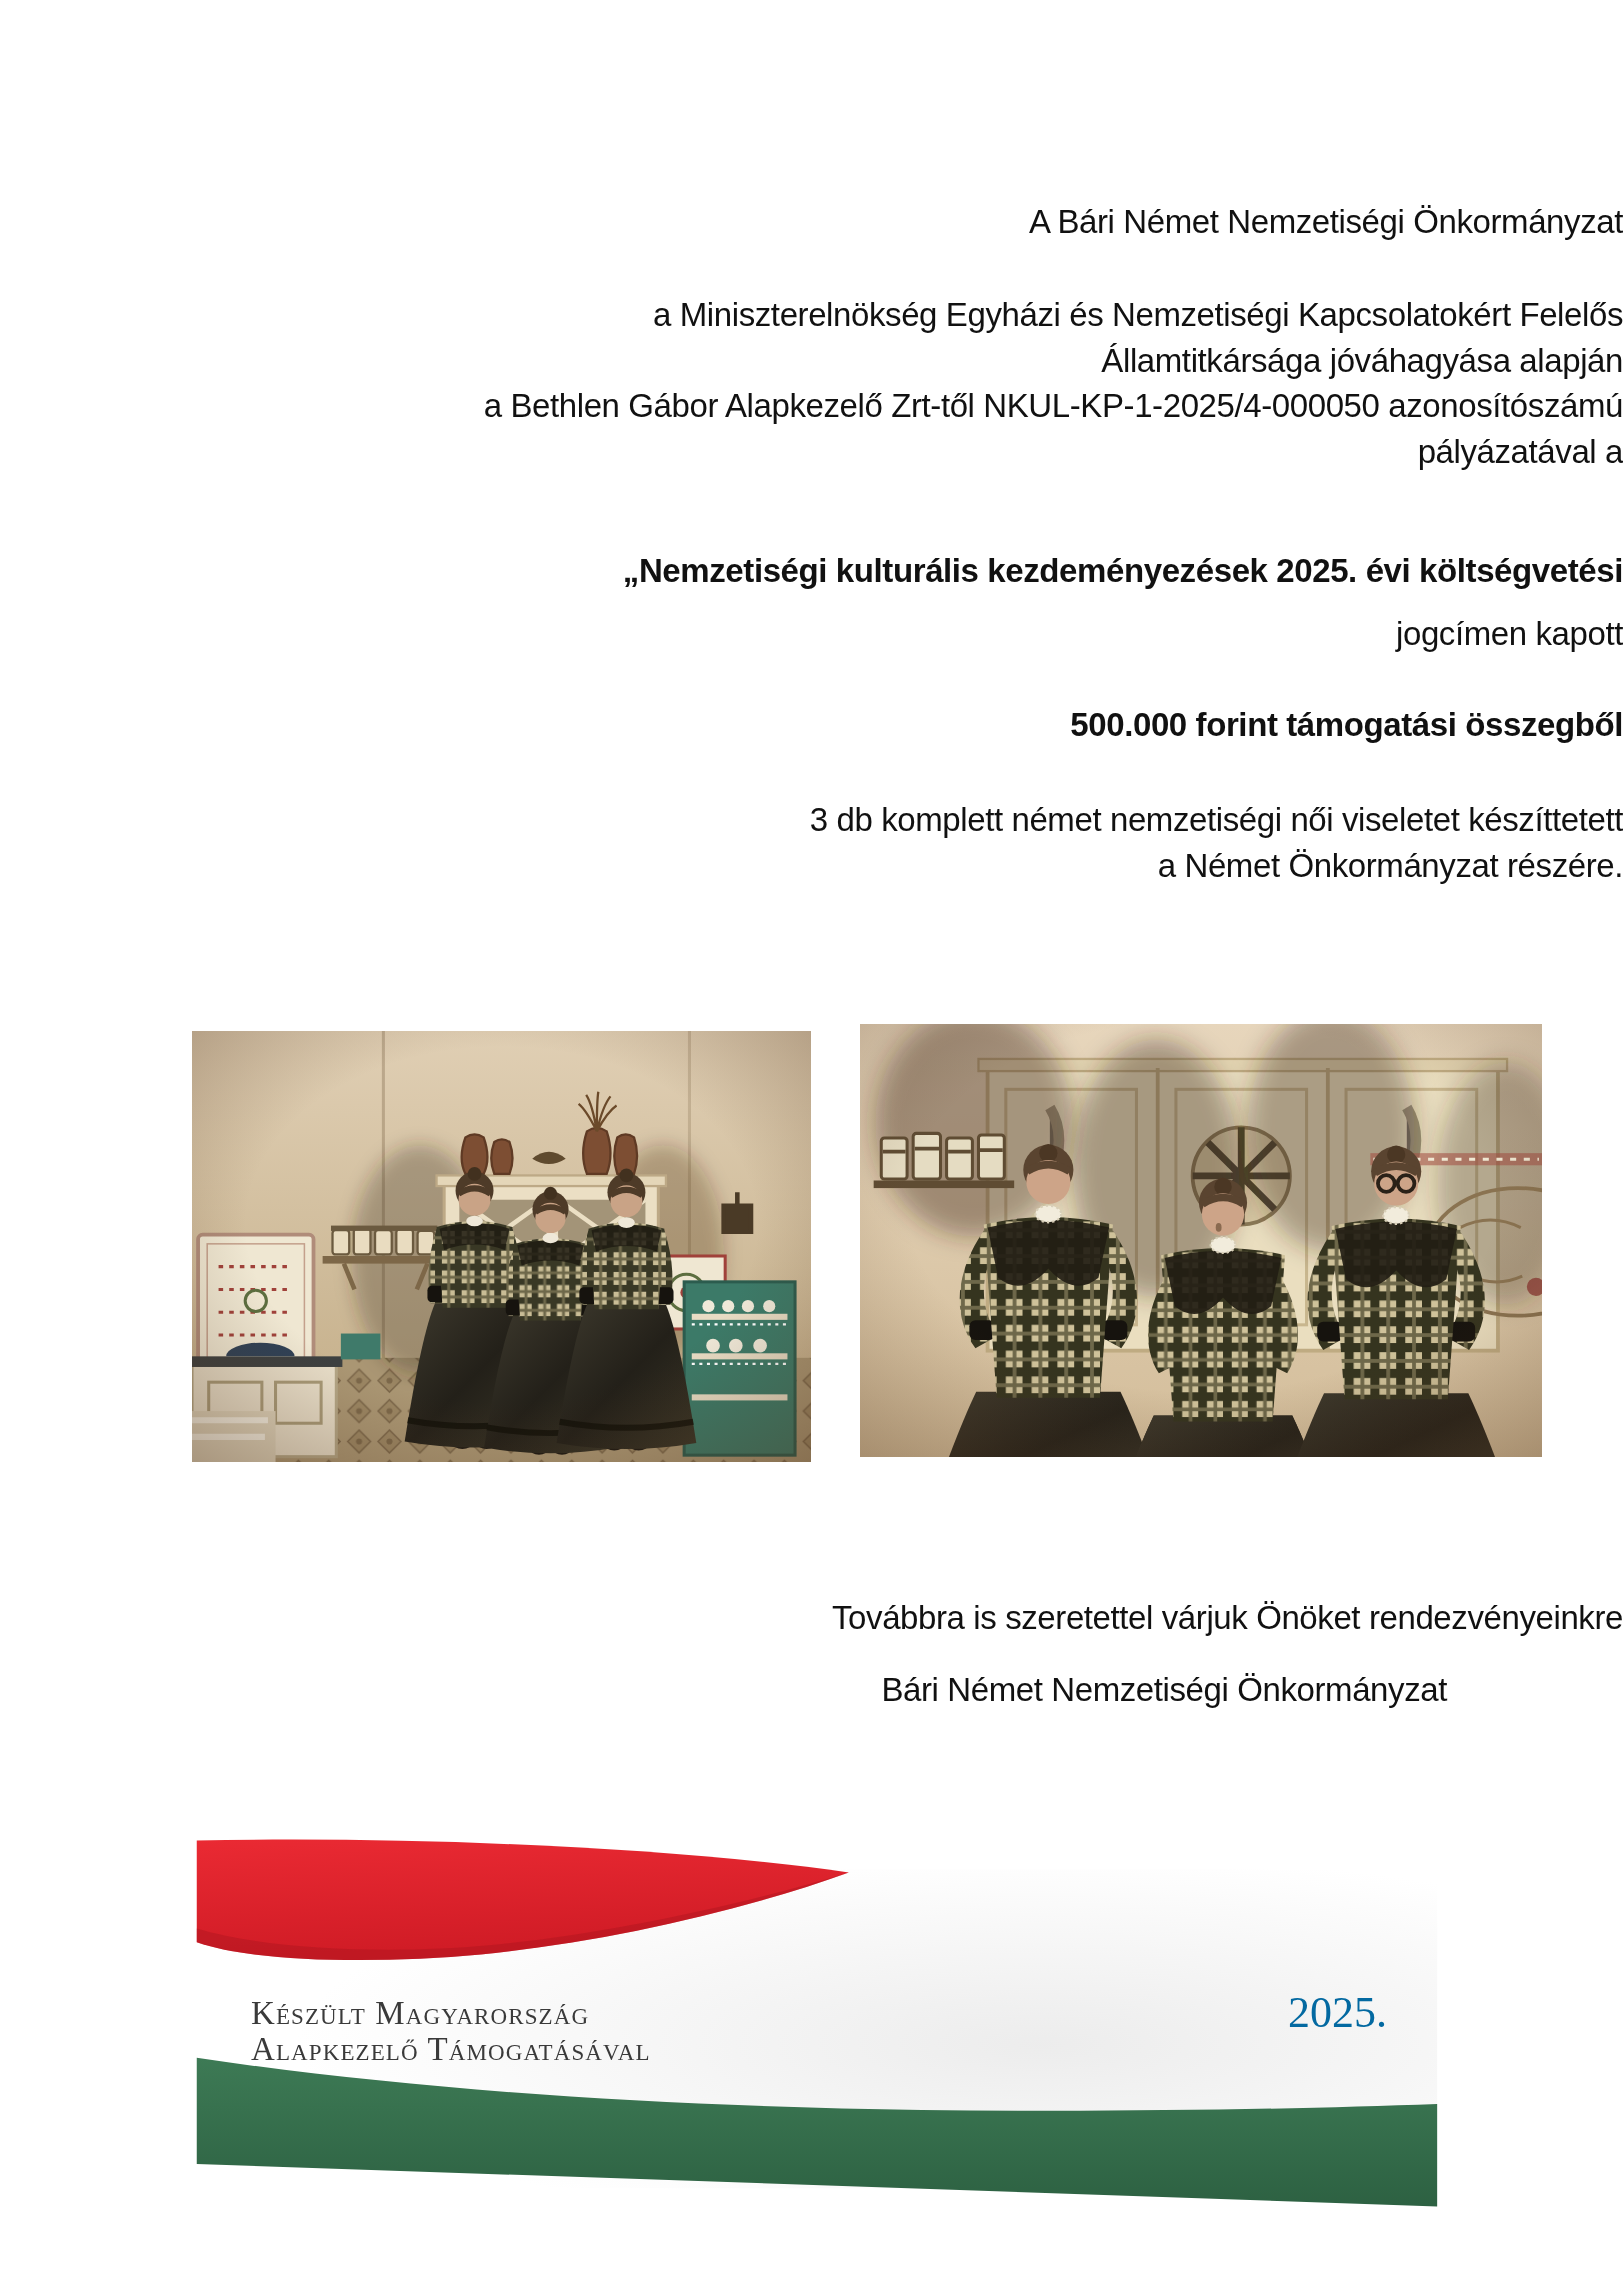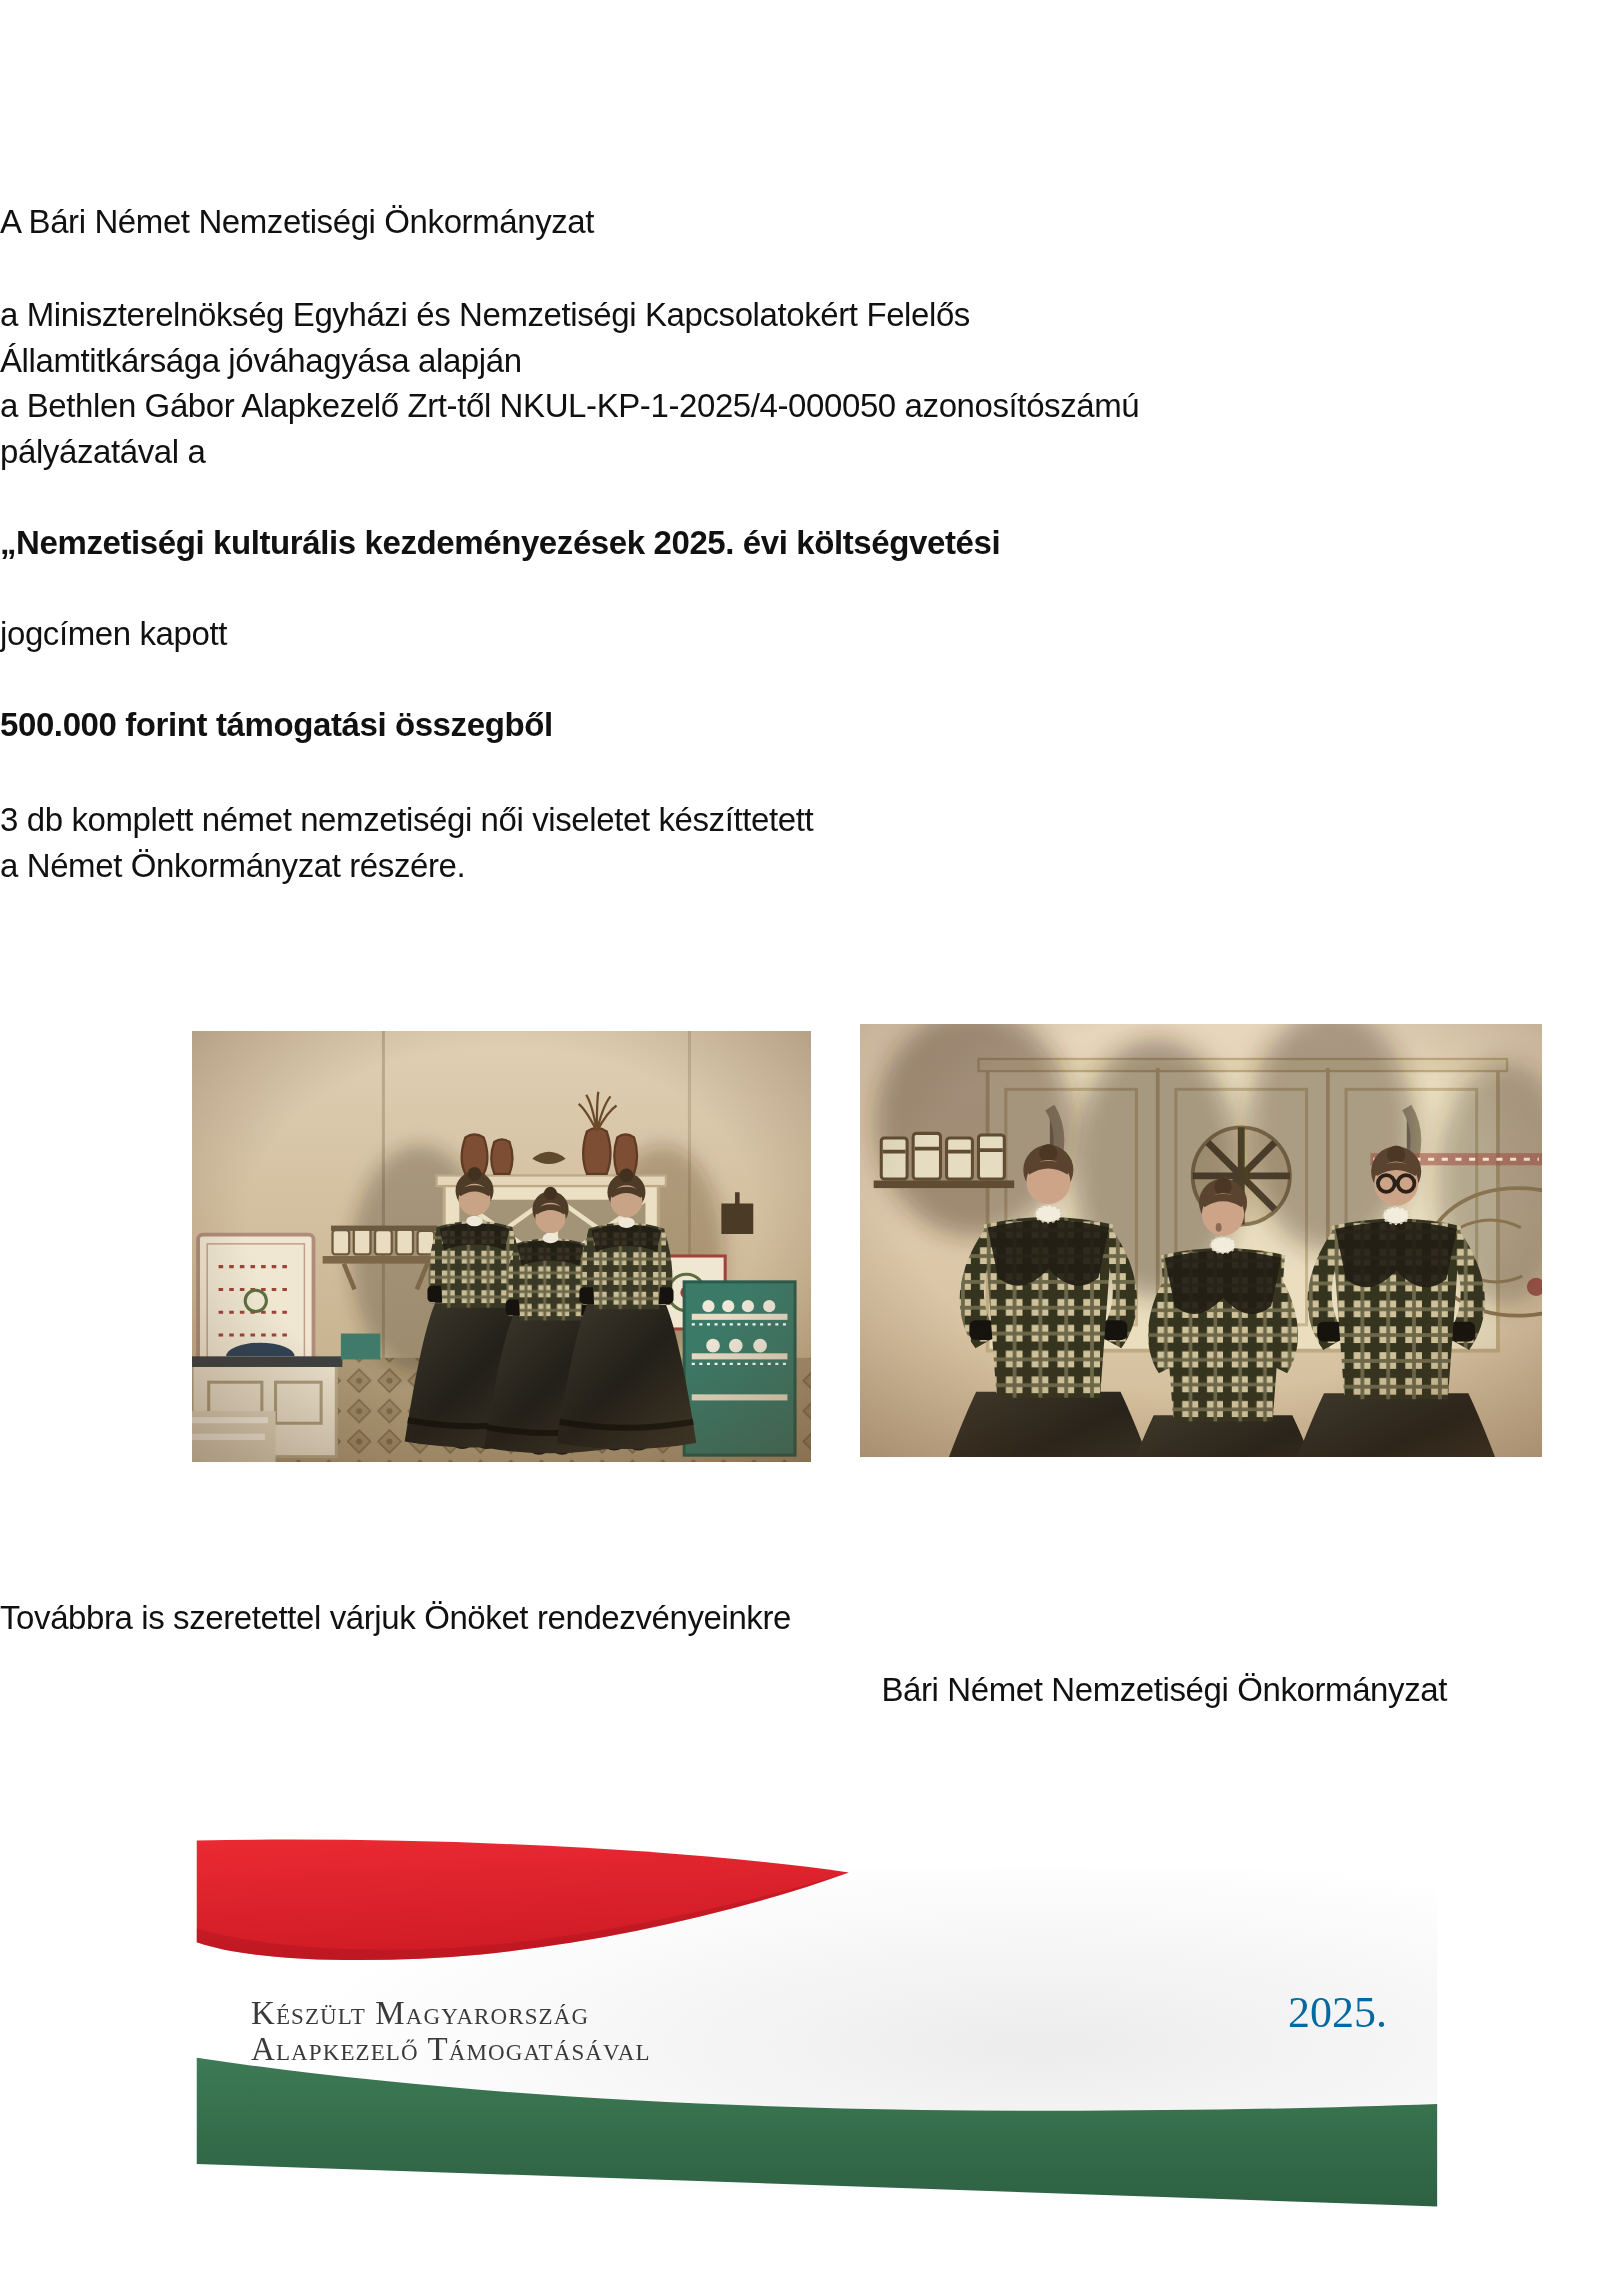--- a/index.html
+++ b/index.html
@@ -6,21 +6,21 @@
   #page{
     position:relative;
     width:1623px;height:2295px;
     background:#ffffff;
     overflow:hidden;
     font-family:"Liberation Sans","DejaVu Sans",sans-serif;
     color:#111;
   }
   .line{
     position:absolute;left:0;width:100%;
-    text-align:left;
+    text-align:right;
     font-size:33px;line-height:41px;
     letter-spacing:-0.4px;
     white-space:nowrap;
   }
   .line.bold{font-weight:bold;}
   .line.right{
     left:auto;right:176px;width:auto;
   }
   .photo{
     position:absolute;
@@ -54,21 +54,21 @@
 
 <div id="page">
 
   <div class="line" style="top:201px">A Bári Német Nemzetiségi Önkormányzat</div>
 
   <div class="line" style="top:294px">a Miniszterelnökség Egyházi és Nemzetiségi Kapcsolatokért Felelős</div>
   <div class="line" style="top:340px">Államtitkársága jóváhagyása alapján</div>
   <div class="line" style="top:385px">a Bethlen Gábor Alapkezelő Zrt-től NKUL-KP-1-2025/4-000050 azonosítószámú</div>
   <div class="line" style="top:431px">pályázatával a</div>
 
-  <div class="line bold" style="top:522px">„Nemzetiségi kulturális kezdeményezések 2025. évi költségvetési</div>
+  <div class="line bold" style="top:550px">„Nemzetiségi kulturális kezdeményezések 2025. évi költségvetési</div>
   <div class="line" style="top:613px">jogcímen kapott</div>
 
   <div class="line bold" style="top:704px">500.000 forint támogatási összegből</div>
 
   <div class="line" style="top:799px">3 db komplett német nemzetiségi női viseletet készíttetett</div>
   <div class="line" style="top:845px">a Német Önkormányzat részére.</div>
 
   <div class="photo" id="photo-left">
     <svg viewBox="0 0 815 567" preserveAspectRatio="none">
       <defs>

